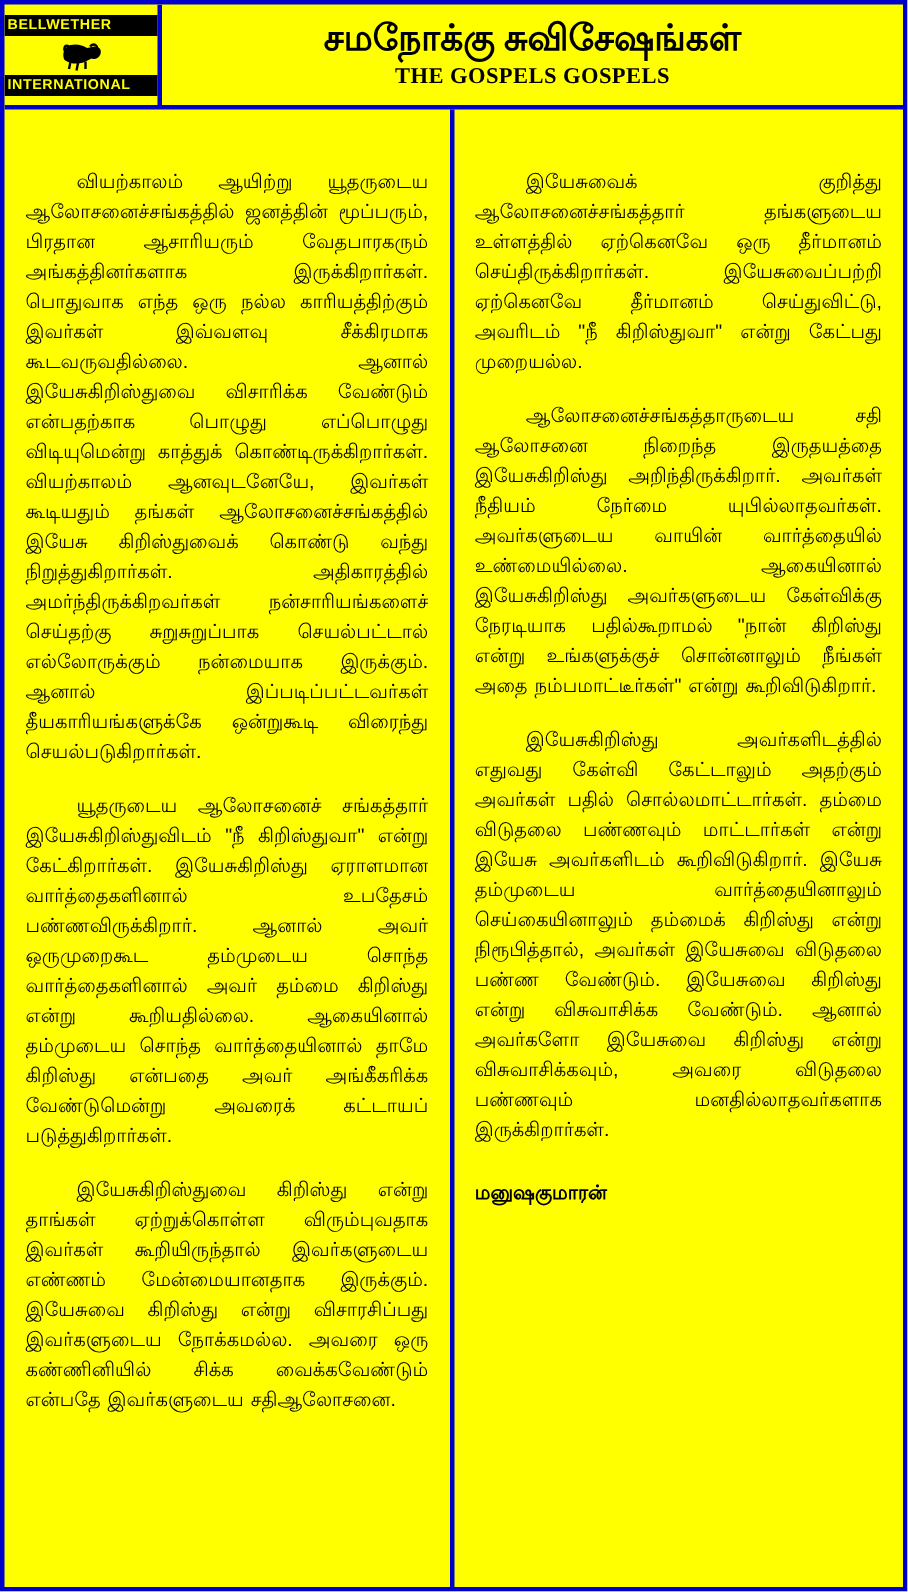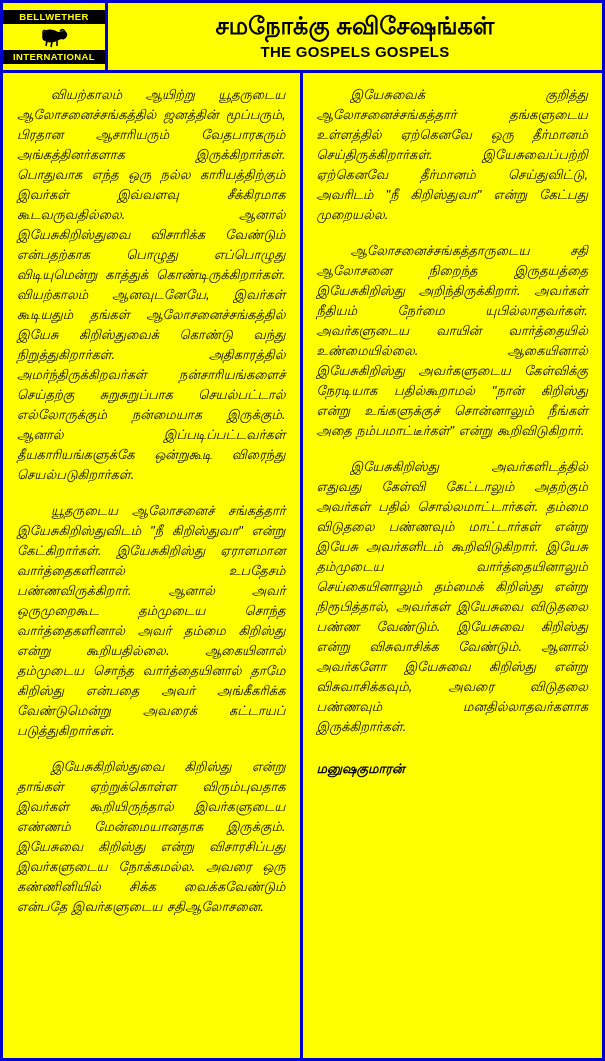--- a/index.html
+++ b/index.html
@@ -40,21 +40,20 @@
   }
   .logo-box.right {
     border-right: none;
     border-left: 3px solid #0000cc;
   }
   .logo-line {
     font-size: 9.5px;
     font-weight: bold;
     letter-spacing: .4px;
     color: #000000;
-    text-align: center;
     line-height: 12px;
     width: 100%;
     box-sizing: border-box;
   }
   .logo-line.banner {
     background: #000000;
     color: #ffff00;
     padding: 1px 2px;
   }
   .logo-emblem {
@@ -64,20 +63,21 @@
     justify-content: center;
     margin: 1px 0;
   }
   .title-box {
     flex: 1 1 auto;
     display: flex;
     flex-direction: column;
     align-items: center;
     justify-content: center;
     gap: 4px;
+    font-family: Liberation Serif, serif;
   }
   .title-ta {
     font-size: 24px;
     font-weight: bold;
     color: #000000;
     line-height: 26px;
     text-align: center;
   }
   .title-en {
     font-size: 15px;
@@ -88,22 +88,21 @@
   }
   
   .columns {
     display: flex;
     height: calc(1061px - 6px - 70px);
     box-sizing: border-box;
   }
   .col {
     flex: 1 1 50%;
     box-sizing: border-box;
-    padding: 12px 14px 10px 14px;
-    font-style: italic;
+    padding: 38px 14px 10px 14px;
   }
   .col.left {
     border-right: 3px solid #0000cc;
   }
   .para {
     font-size: 13px;
     line-height: 20px;
     color: #000000;
     text-align: justify;
     text-indent: 34px;

